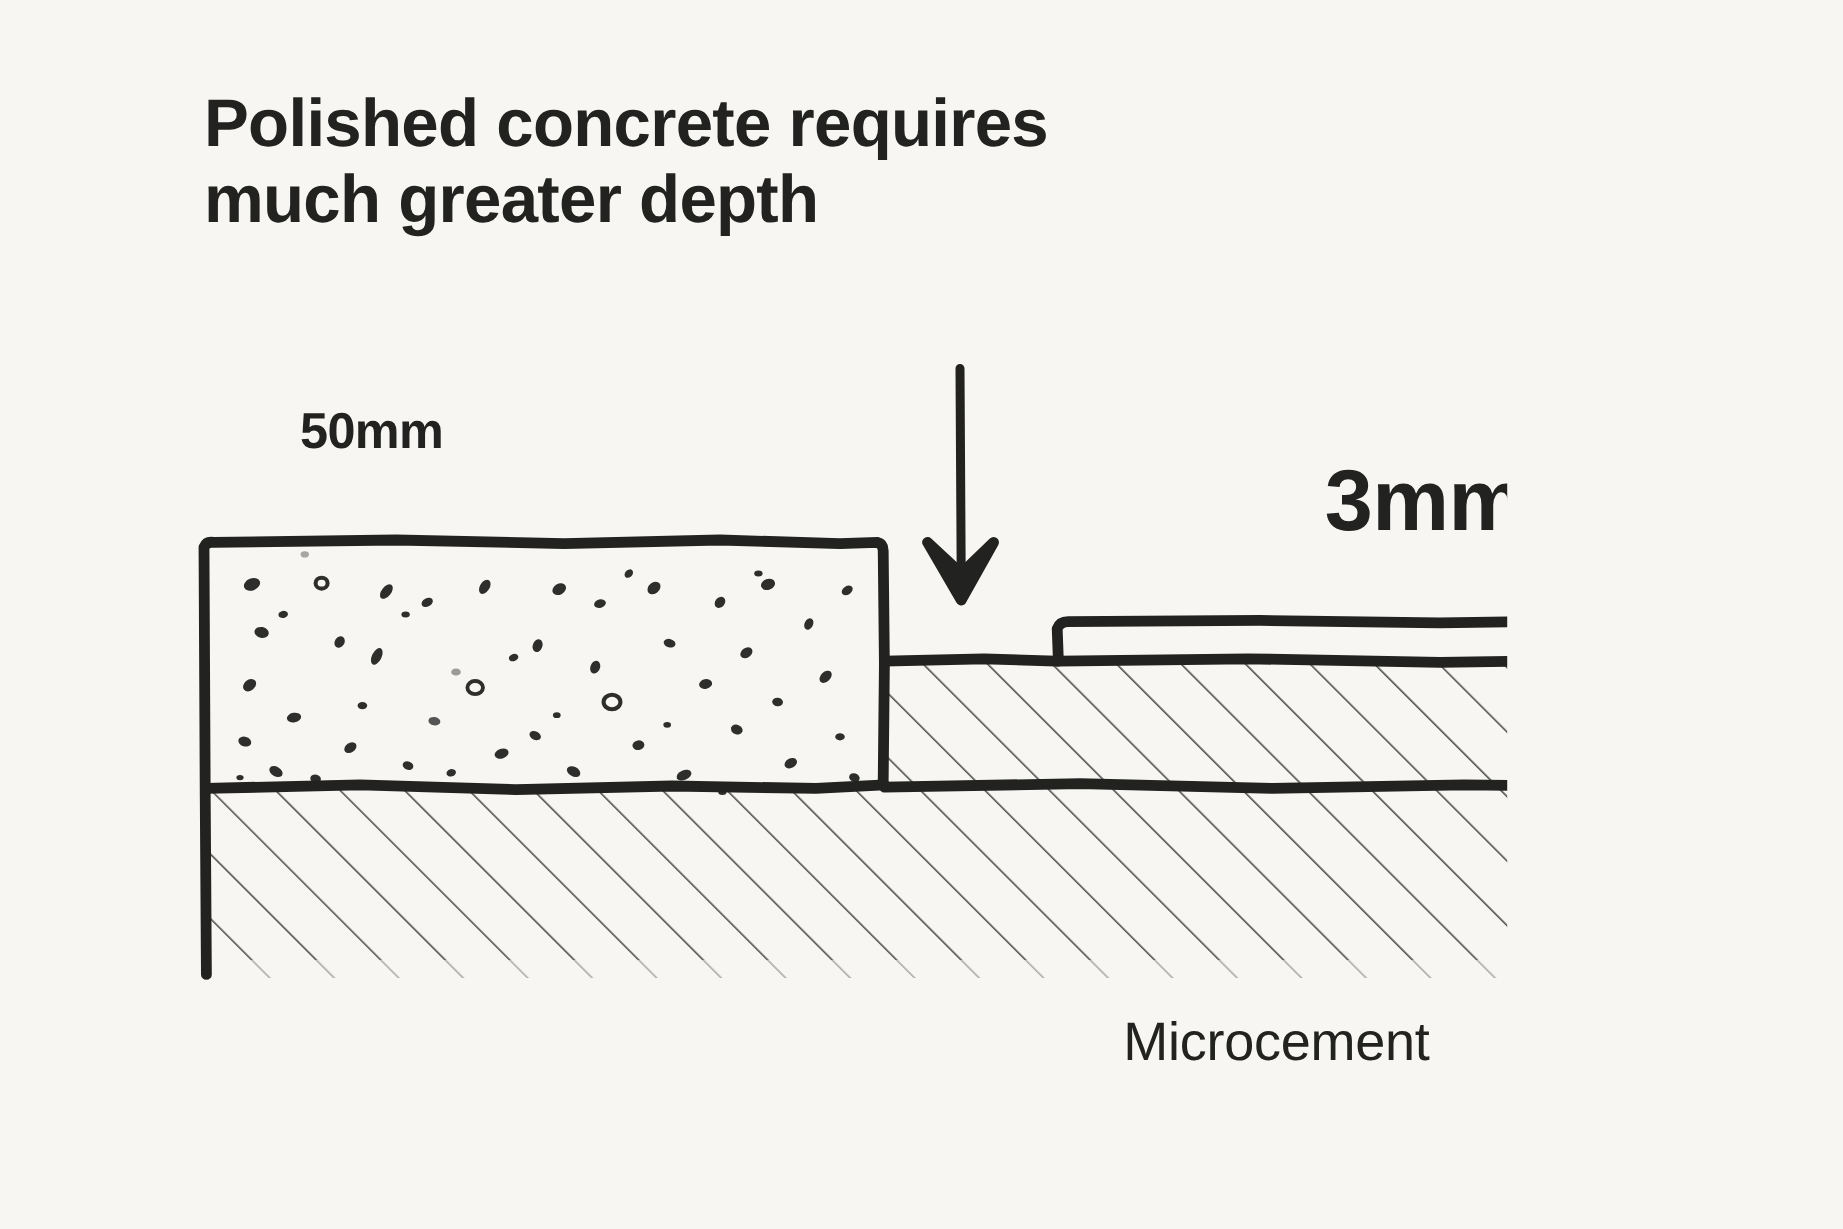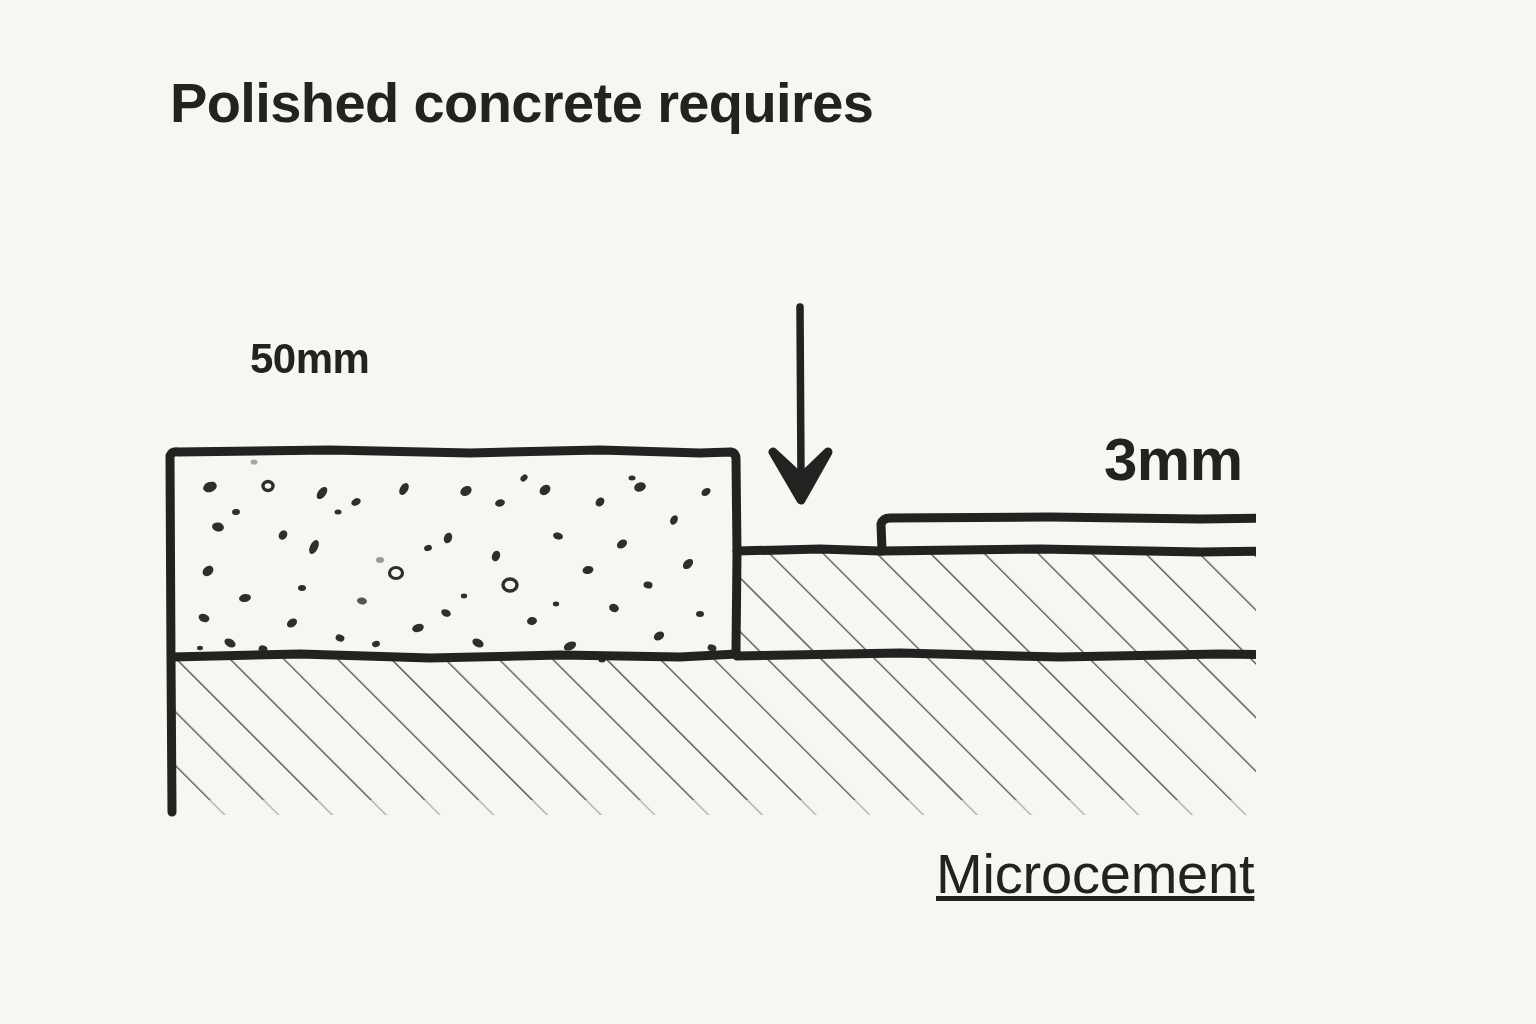--- a/index.html
+++ b/index.html
@@ -39,39 +39,37 @@
   #label-left-thickness {
     left: 250px;
     top: 337px;
     font-size: 42px;
     font-weight: 700;
     letter-spacing: -0.5px;
   }
   #label-right-thickness {
     left: 1104px;
     top: 381px;
-    font-size: 60px;
+    font-size: 72px;
     font-weight: 700;
     letter-spacing: -0.5px;
-    margin-top: 48px;
   }
   #caption-left {
     left: 256px;
     top: 845px;
     font-size: 45px;
     font-weight: 400;
     letter-spacing: -0.2px;
   }
   #caption-right {
     left: 936px;
     top: 845px;
-    font-size: 56px;
+    font-size: 45px;
     font-weight: 400;
     letter-spacing: -0.2px;
-    text-decoration: underline;
   }
 </style>
 </head>
 <body>
 
 <div id="stage">
 
   <svg id="diagram-svg" viewBox="0 0 1536 1024">
     <defs>
 
@@ -182,21 +180,21 @@
 
       <path d="M 1386 526 L 1387 656 L 1386 814"></path>
     </g>
 
     <g>
       <path d="M 800 307 L 801 478" fill="none" stroke="#222221" stroke-width="7.5" stroke-linecap="round"></path>
       <path d="M 773 452 L 801 500 L 828 452 L 801 478 Z" fill="#222221" stroke="#222221" stroke-width="9" stroke-linejoin="round"></path>
     </g>
   </svg>
 
-  <div class="txt" id="title-text"><span>Polished concrete requires</span><br></div>
+  <div class="txt" id="title-text"><span>Polished concrete requires</span><br><span>much greater depth</span></div>
 
   <div class="txt" id="label-left-thickness">50mm</div>
 
   <div class="txt" id="label-right-thickness">3mm</div>
 
 
   <div class="txt" id="caption-right">Microcement</div>
 
 </div>
 

